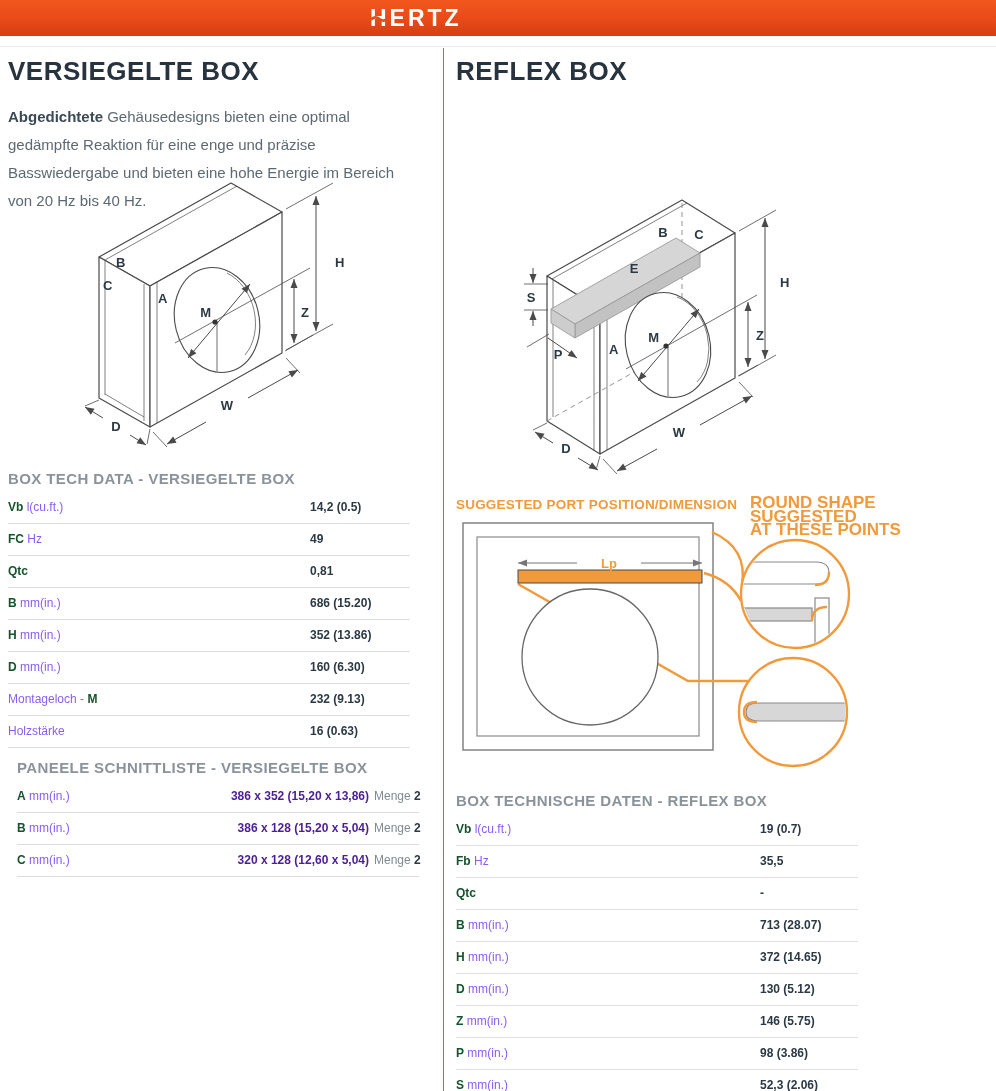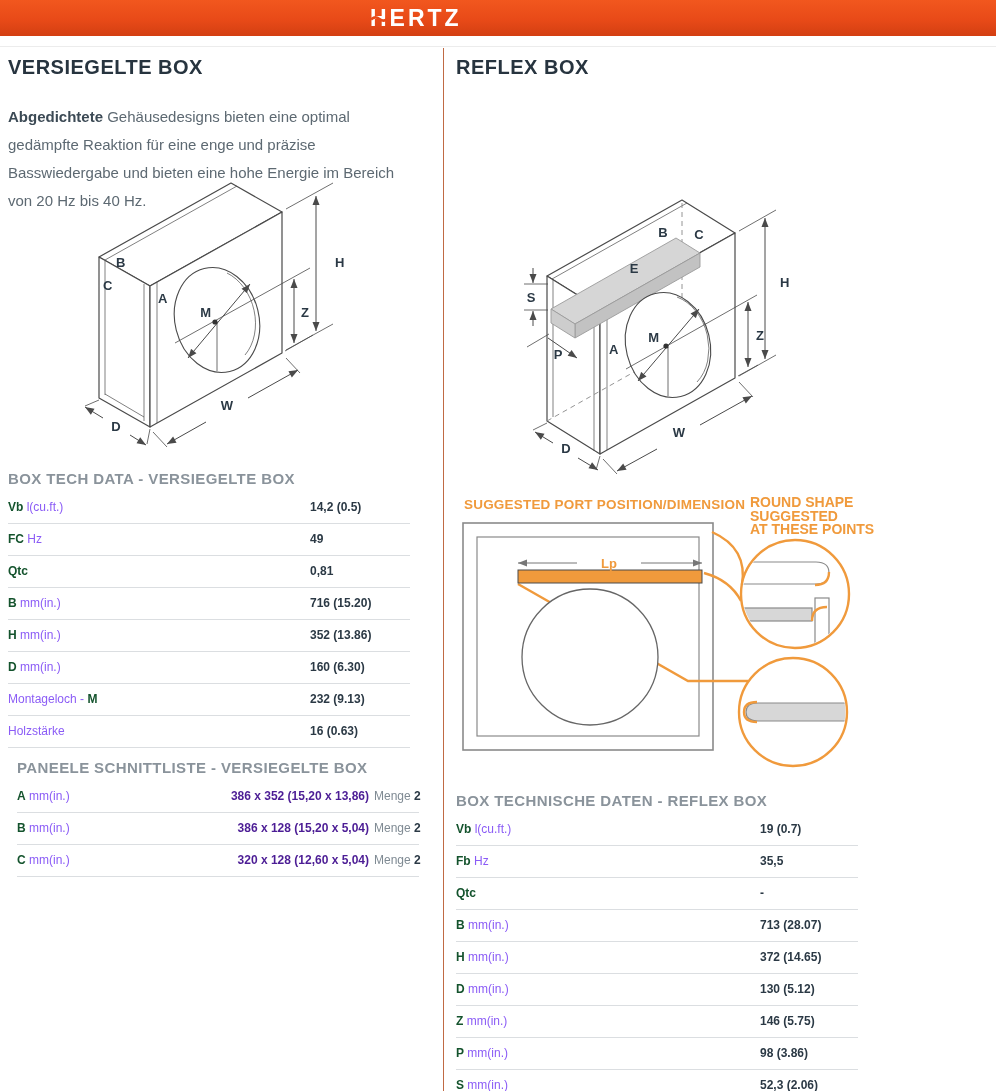--- a/index.html
+++ b/index.html
@@ -7,21 +7,21 @@
         font-family:"Liberation Sans",sans-serif;}
   
   .hdr{position:absolute;left:0;top:0;width:996px;height:36px;
        background:linear-gradient(180deg,#f2571e 0%,#e84a18 55%,#d33f12 100%);}
   .logo{position:absolute;left:370px;top:6px;color:#fff;font-weight:bold;font-size:23px;
         letter-spacing:3px;line-height:24px;}
   .logo-wave{position:absolute;left:371px;top:15px;}
   .hdr-sep{position:absolute;left:0;top:46px;width:996px;height:1px;background:#ececec;}
   .vdiv{position:absolute;left:443px;top:48px;width:1px;height:1043px;background:#c06a44;}
   
-  .h1{position:absolute;font-size:20px;font-weight:bold;color:#27343f;letter-spacing:.5px;}
+  .h1{position:absolute;font-size:26px;font-weight:bold;color:#27343f;letter-spacing:.5px;}
   .h1.l{left:8px;top:56px;} .h1.r{left:456px;top:56px;text-align:center;}
   .intro{position:absolute;font-size:15px;line-height:28px;color:#5d6972;}
   .intro b{color:#3c4a55;}
   .intro.l{left:8px;top:88px;width:402px;}
   .intro.r{left:456px;top:88px;width:534px;}
   
   .svgbox{position:absolute;}
   .face{fill:#fff;stroke:#4a4a4a;stroke-width:1.2;stroke-linejoin:round;}
   .inset{stroke:#4a4a4a;stroke-width:.7;fill:none;}
   .dim{stroke:#4a4a4a;stroke-width:1;fill:none;}
@@ -33,22 +33,22 @@
   .gray3{fill:#cdcdcd;stroke:#9b9b9b;stroke-width:.9;}
   .frameln{fill:#fff;stroke:#8a8a8a;stroke-width:1.6;}
   .frameln2{fill:none;stroke:#8a8a8a;stroke-width:1.2;}
   .oline{stroke:#F09A3C;stroke-width:2.4;fill:none;}
   .ocircle{fill:#fff;stroke:#F09A3C;stroke-width:2.4;}
   .gbar{fill:#d7d7d7;stroke:#8a8a8a;stroke-width:1.2;}
   .wbar{fill:#fff;stroke:#8a8a8a;stroke-width:1.2;}
   .lp-txt{font:bold 13px "Liberation Sans",sans-serif;fill:#F09A3C;}
   
   .oh{position:absolute;color:#F09A3C;font-weight:bold;}
-  .oh.main{left:456px;top:497px;font-size:13.5px;letter-spacing:.2px;margin-left:8px;}
-  .oh.note{left:750px;top:496px;font-size:14px;line-height:13.5px;}
+  .oh.main{left:456px;top:497px;font-size:13.5px;letter-spacing:.2px;}
+  .oh.note{left:750px;top:496px;font-size:17px;line-height:13.5px;}
   
   .tbl{position:absolute;width:402px;}
   .tbl.lt{left:8px;top:470px;} .tbl.lp{left:8px;top:759px;margin-left:9px;} .tbl.rt{left:456px;top:792px;}
   .tbl-title{height:22px;font-size:15px;font-weight:bold;color:#8a939b;letter-spacing:.4px;}
   .trow{position:relative;height:31px;line-height:30px;border-bottom:1px solid #dbdee1;
         font-size:12px;white-space:nowrap;}
   .t-light{color:#8b5cf6;}
   .t-bold{color:#14532d;font-weight:bold;}
   .t-val{position:absolute;left:302px;color:#2b3945;font-weight:bold;}
   .tbl.rt .t-val{left:304px;}
@@ -126,21 +126,21 @@
     <text class="dlab" x="301" y="317">Z</text>
     <text class="dlab" x="227" y="410" text-anchor="middle">W</text>
     <text class="dlab" x="116" y="431" text-anchor="middle">D</text>
   </svg>
 
   <div class="tbl lt">
     <div class="tbl-title">BOX TECH DATA - VERSIEGELTE BOX</div>
     <div class="trow"><span class="t-light"></span><span class="t-bold">Vb</span><span class="t-light"> l(cu.ft.)</span><span class="t-val">14,2 (0.5)</span></div>
     <div class="trow"><span class="t-light"></span><span class="t-bold">FC</span><span class="t-light"> Hz</span><span class="t-val">49</span></div>
     <div class="trow"><span class="t-light"></span><span class="t-bold">Qtc</span><span class="t-light"></span><span class="t-val">0,81</span></div>
-    <div class="trow"><span class="t-light"></span><span class="t-bold">B</span><span class="t-light"> mm(in.)</span><span class="t-val">716 (15.20)</span></div>
+    <div class="trow"><span class="t-light"></span><span class="t-bold">B</span><span class="t-light"> mm(in.)</span><span class="t-val">686 (15.20)</span></div>
     <div class="trow"><span class="t-light"></span><span class="t-bold">H</span><span class="t-light"> mm(in.)</span><span class="t-val">352 (13.86)</span></div>
     <div class="trow"><span class="t-light"></span><span class="t-bold">D</span><span class="t-light"> mm(in.)</span><span class="t-val">160 (6.30)</span></div>
     <div class="trow"><span class="t-light">Montageloch - </span><span class="t-bold">M</span><span class="t-light"></span><span class="t-val">232 (9.13)</span></div>
     <div class="trow"><span class="t-light">Holzstärke</span><span class="t-bold"></span><span class="t-light"></span><span class="t-val">16 (0.63)</span></div>
   </div>
 
   <div class="tbl lp">
     <div class="tbl-title">PANEELE SCHNITTLISTE - VERSIEGELTE BOX</div>
     <div class="trow"><span class="t-bold">A</span><span class="t-light"> mm(in.)</span><span class="p-val">386 x 352 (15,20 x 13,86)</span><span class="p-qty"><span>Menge </span><b>2</b></span></div>
     <div class="trow"><span class="t-bold">B</span><span class="t-light"> mm(in.)</span><span class="p-val">386 x 128 (15,20 x 5,04)</span><span class="p-qty"><span>Menge </span><b>2</b></span></div>

